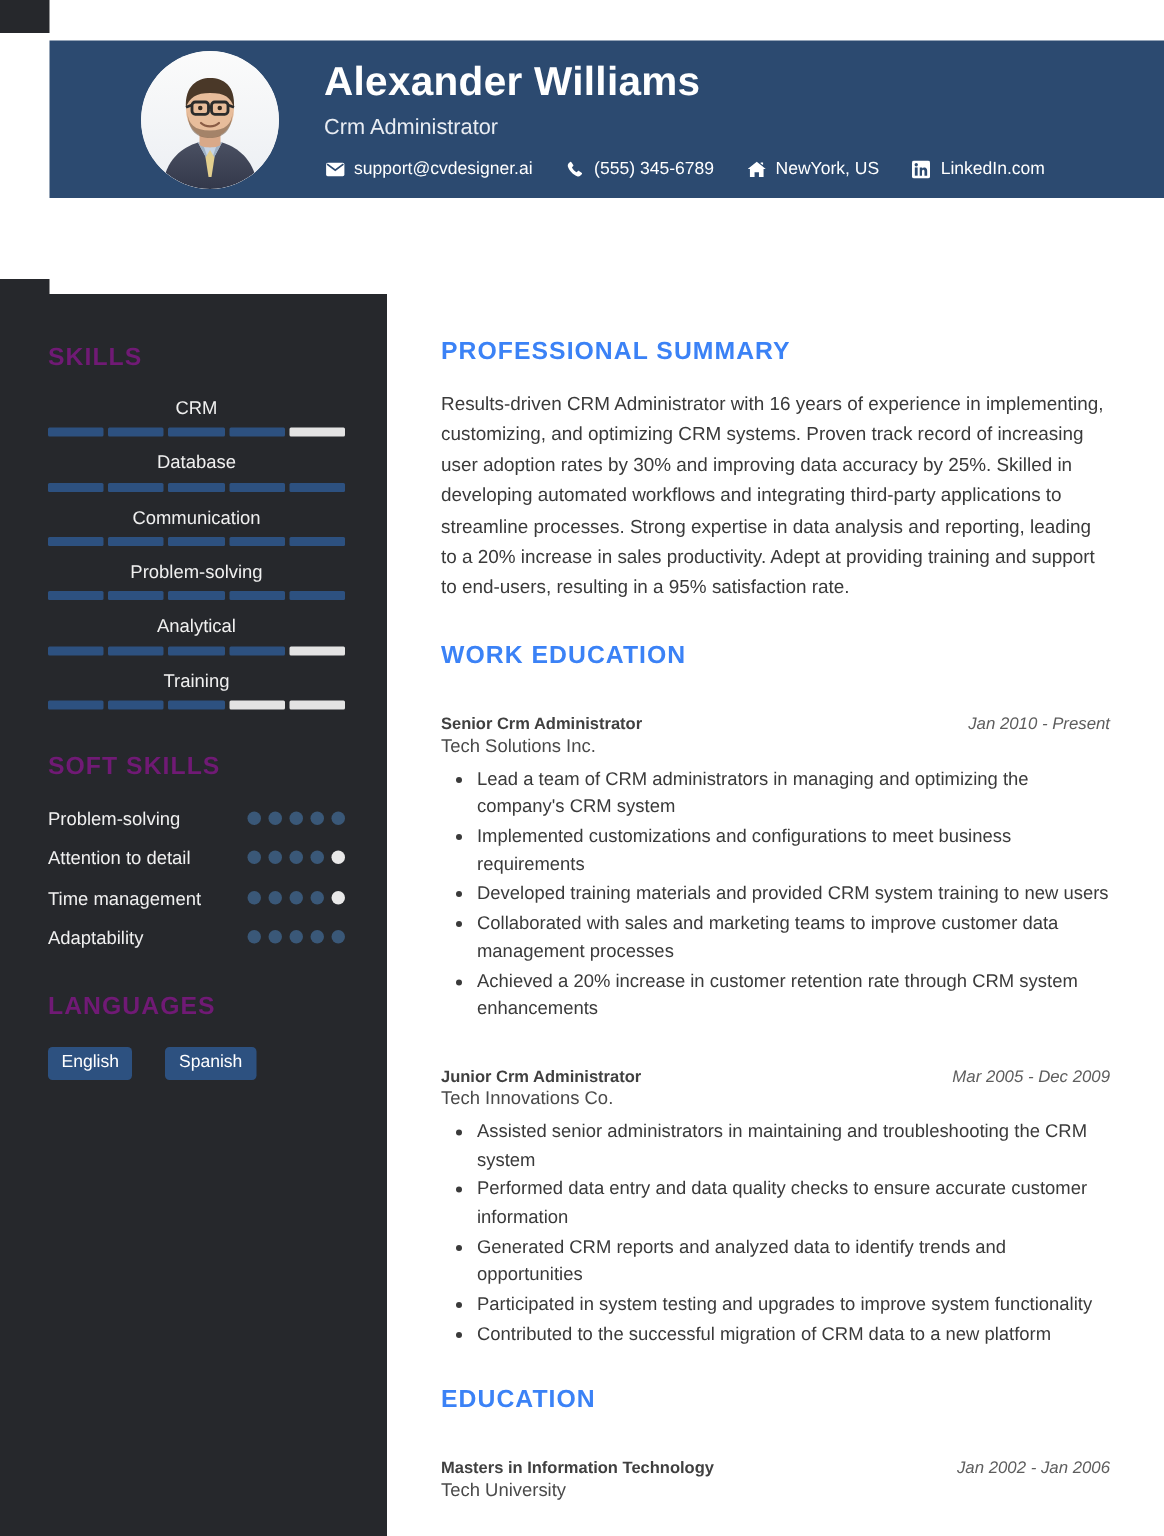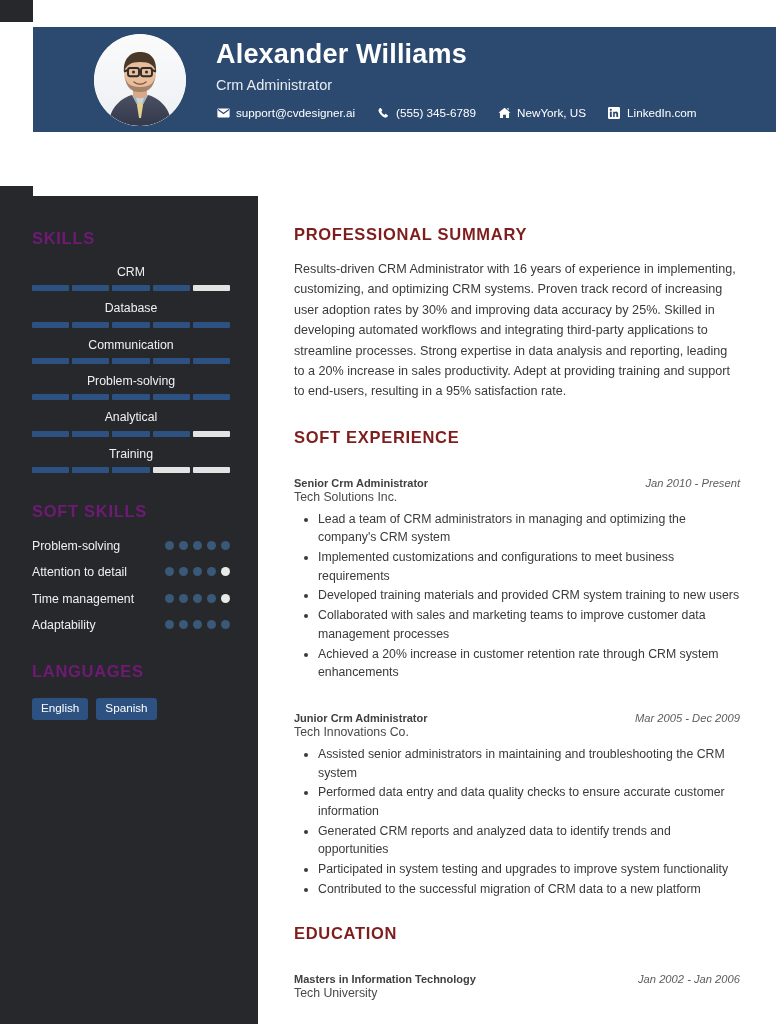--- a/index.html
+++ b/index.html
@@ -195,21 +195,21 @@
     height: 9px;
     border-radius: 50%;
     background: #e9e9e9;
   }
   .dot.on { background: #3a5878; }
 
   
   .lang-wrap {
     display: flex;
     flex-wrap: wrap;
-    gap: 8px;
+    gap: 22px;
   }
   .lang-chip {
     background: #2d5180;
     color: #ffffff;
     font-size: 11.7px;
     padding: 4px 9px 5px;
     border-radius: 3px;
     line-height: 1.1;
   }
 
@@ -219,21 +219,21 @@
     left: 258px;
     top: 196px;
     width: 518px;
     padding: 0 36px 0 36px;
     z-index: 1;
   }
 
   .main-heading {
     font-size: 16.5px;
     font-weight: bold;
-    color: #7f1d1d;
+    color: #3b82f6;
     letter-spacing: 0.7px;
     margin-top: 26px;
     margin-bottom: 15px;
   }
   .main-heading.first { margin-top: 29px; }
 
   .summary-text {
     font-size: 12.6px;
     color: #3a3a3a;
     line-height: 1.62;
@@ -510,21 +510,21 @@
         <span class="lang-chip">Spanish</span>
       </div>
 
   </div>
 
   <div class="main-col">
 
     <div class="main-heading first">PROFESSIONAL SUMMARY</div>
     <div class="summary-text">Results-driven CRM Administrator with 16 years of experience in implementing, customizing, and optimizing CRM systems. Proven track record of increasing user adoption rates by 30% and improving data accuracy by 25%. Skilled in developing automated workflows and integrating third-party applications to streamline processes. Strong expertise in data analysis and reporting, leading to a 20% increase in sales productivity. Adept at providing training and support to end-users, resulting in a 95% satisfaction rate.</div>
 
-    <div class="main-heading">SOFT EXPERIENCE</div>
+    <div class="main-heading">WORK EDUCATION</div>
     <div id="experience-list">
         <div class="entry">
           <div class="entry-top">
             <div class="entry-title">Senior Crm Administrator</div>
             <div class="entry-date">Jan 2010 - Present</div>
           </div>
           <div class="entry-org">Tech Solutions Inc.</div>
           <ul class="entry-bullets">
             <li>Lead a team of CRM administrators in managing and optimizing the company's CRM system</li>
             <li>Implemented customizations and configurations to meet business requirements</li>

